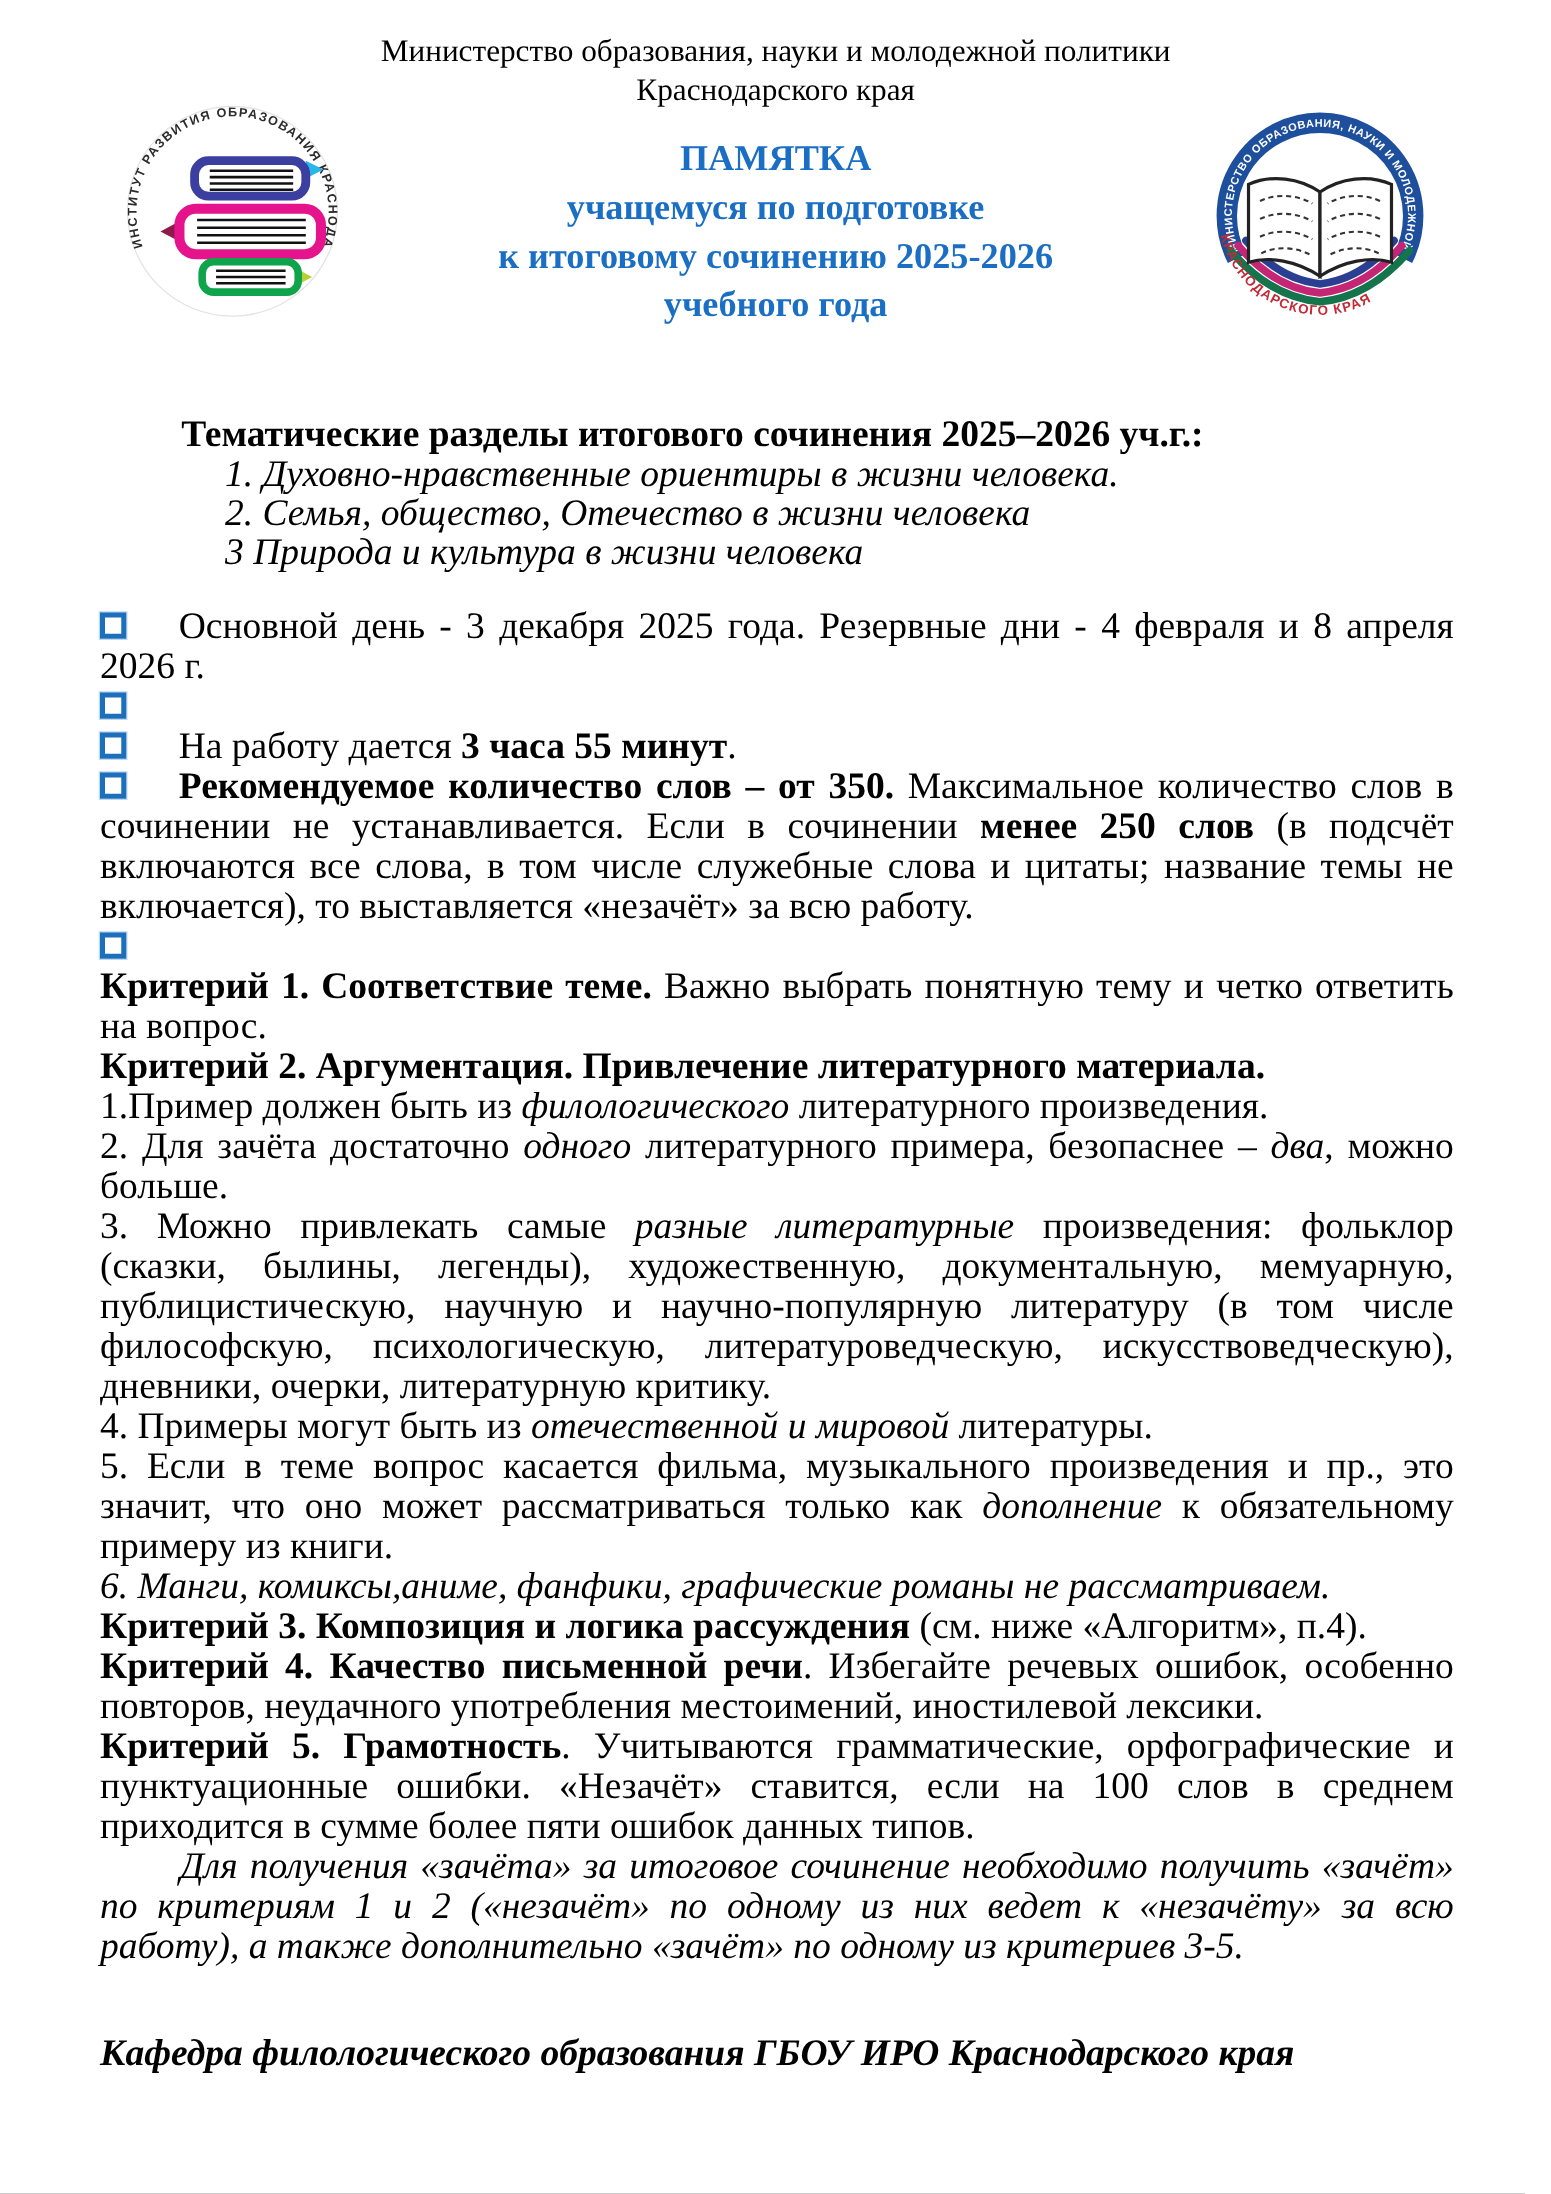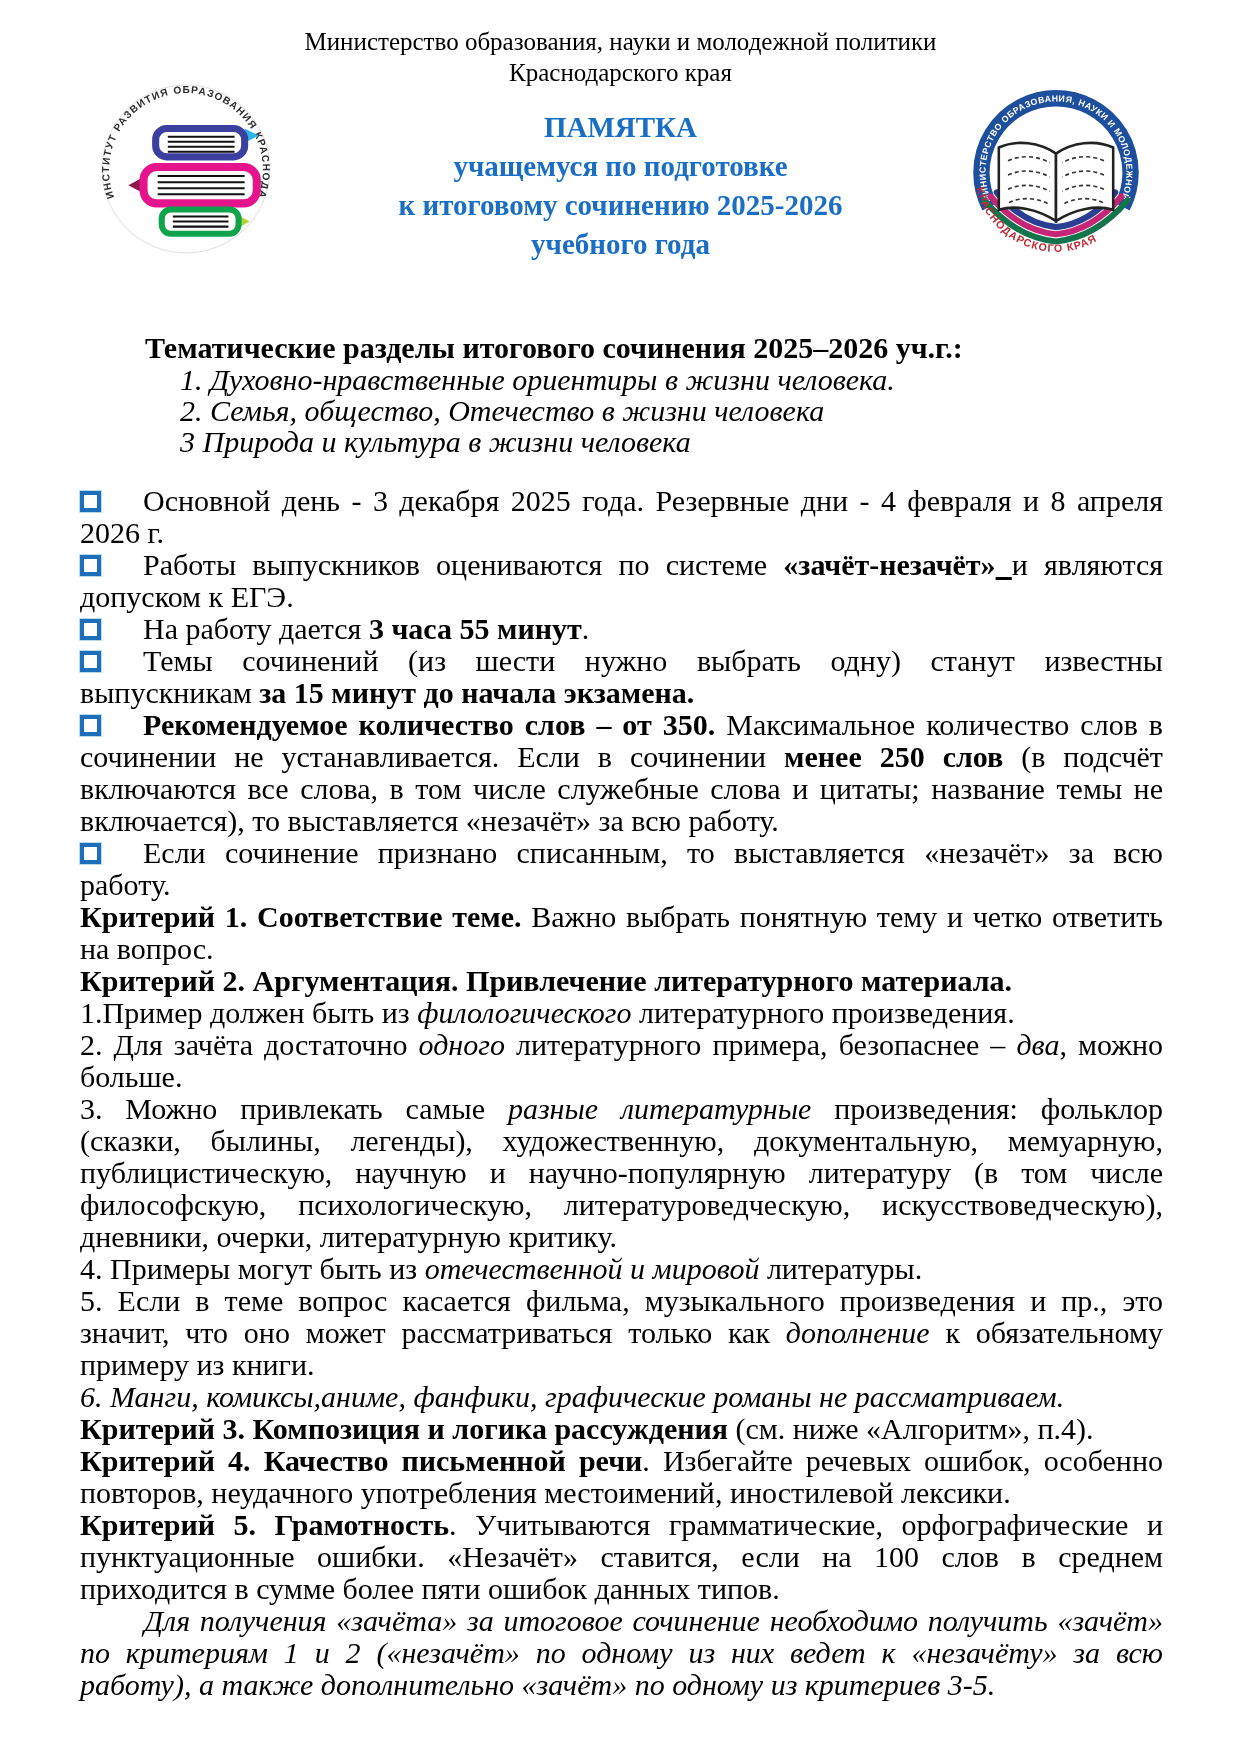--- a/index.html
+++ b/index.html
@@ -112,25 +112,24 @@
 
     <section class="them">
       <p class="them-head">Тематические разделы итогового сочинения 2025–2026 уч.г.:</p>
       <p class="them-item">1.  Духовно-нравственные ориентиры в жизни человека.</p>
       <p class="them-item">2.  Семья, общество, Отечество в жизни человека</p>
       <p class="them-item">3  Природа и культура в жизни человека</p>
     </section>
 
     <section class="rules">
       <p class="para"><span class="sq"></span><span class="tab"></span><span><span>Основной день - 3 декабря 2025 года. Резервные дни - 4 февраля и 8 апреля 2026 г.</span></span></p>
-      <p class="para"><span class="sq"></span><span class="tab"></span><span><span>Работы выпускников оцениваются по системе </span><span class="b">«зачёт-незачёт»</span><span class="u"> </span><span>и являются допуском к ЕГЭ.</span></span></p>
+      <p class="para"><span class="sq"></span><span class="tab"></span></p>
       <p class="para"><span class="sq"></span><span class="tab"></span><span><span>На работу дается </span><span class="b">3 часа 55 минут</span><span>.</span></span></p>
-      <p class="para"><span class="sq"></span><span class="tab"></span><span><span>Темы сочинений (из шести нужно выбрать одну) станут известны выпускникам </span><span class="b">за 15 минут до начала экзамена.</span></span></p>
       <p class="para mt-rec"><span class="sq"></span><span class="tab"></span><span><span class="b">Рекомендуемое количество слов – от 350.</span><span> Максимальное количество слов в сочинении не устанавливается. Если в сочинении </span><span class="b">менее 250 слов </span><span>(в подсчёт включаются все слова, в том числе служебные слова и цитаты; название темы не включается), то выставляется «незачёт» за всю работу.</span></span></p>
-      <p class="para mt-std"><span class="sq"></span><span class="tab"></span><span><span>Если сочинение признано списанным, то выставляется «незачёт» за всю работу.</span></span></p>
+      <p class="para mt-std"><span class="sq"></span><span class="tab"></span></p>
     </section>
 
     <section>
       <p class="para mt-crit"><span><span class="b">Критерий 1. Соответствие теме. </span><span>Важно выбрать понятную тему и четко ответить на вопрос.</span></span></p>
 
       <p class="para mt-crit"><span class="b">Критерий 2. Аргументация. Привлечение литературного материала.</span></p>
       <p class="para c2-item"><span><span>1.Пример  должен быть из  </span><span class="i">филологического</span><span>  литературного  произведения.</span></span></p>
       <p class="para c2-item"><span><span>2. Для зачёта достаточно </span><span class="i">одного</span><span> литературного примера, безопаснее – </span><span class="i">два</span><span>, можно больше.</span></span></p>
       <p class="para c2-item"><span><span>3. Можно  привлекать  самые </span><span class="i">разные литературные</span><span> произведения: фольклор (сказки, былины, легенды),  художественную,  документальную,  мемуарную, публицистическую, научную и научно-популярную  литературу  (в  том  числе  философскую,   психологическую, литературоведческую,  искусствоведческую),  дневники, очерки,  литературную  критику.</span></span></p>
       <p class="para c2-item"><span><span>4. Примеры могут быть из </span><span class="i">отечественной  и  мировой</span><span>  литературы.</span></span></p>

